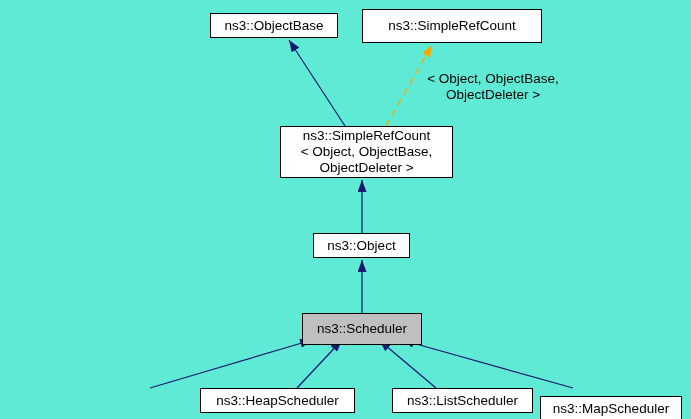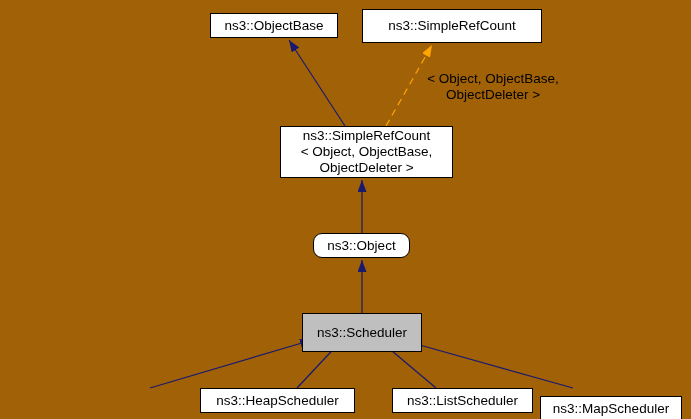--- a/index.html
+++ b/index.html
@@ -4,21 +4,21 @@
 <style>
   html, body {
     margin: 0;
     padding: 0;
     background: #ffffff;
   }
   .canvas {
     position: relative;
     width: 691px;
     height: 419px;
-    background: #a16207;
+    background: #5eead4;
     font-family: "Liberation Sans", sans-serif;
     overflow: hidden;
   }
   .edges {
     position: absolute;
     left: 0;
     top: 0;
     width: 691px;
     height: 419px;
   }
@@ -47,22 +47,22 @@
     color: #000000;
     font-size: 13.5px;
     line-height: 16px;
     text-align: center;
     white-space: nowrap;
   }
   
   #n-objectbase   { left: 210px; top: 13px;  width: 128px; height: 25px; }
   #n-src-template { left: 362px; top: 9px;   width: 180px; height: 34px; }
   #n-src-object   { left: 280px; top: 126px; width: 173px; height: 52px; }
-  #n-object       { left: 313px; top: 233px; width: 97px;  height: 25px; border-radius: 9px; }
-  #n-scheduler    { left: 302px; top: 313px; width: 120px; height: 39px; }
+  #n-object       { left: 313px; top: 233px; width: 97px;  height: 25px; }
+  #n-scheduler    { left: 302px; top: 313px; width: 120px; height: 32px; }
   #n-calendar     { left: 3px;   top: 388px; width: 177px; height: 25px; }
   #n-heap         { left: 200px; top: 388px; width: 155px; height: 25px; }
   #n-list         { left: 376px; top: 388px; width: 141px; height: 25px; margin-left: 16px; }
   #n-map          { left: 540px; top: 396px; width: 142px; height: 25px; }
   #template-args-label { left: 416px; top: 71px; width: 154px; }
 </style>
 </head>
 <body>
 
 <div class="canvas">

